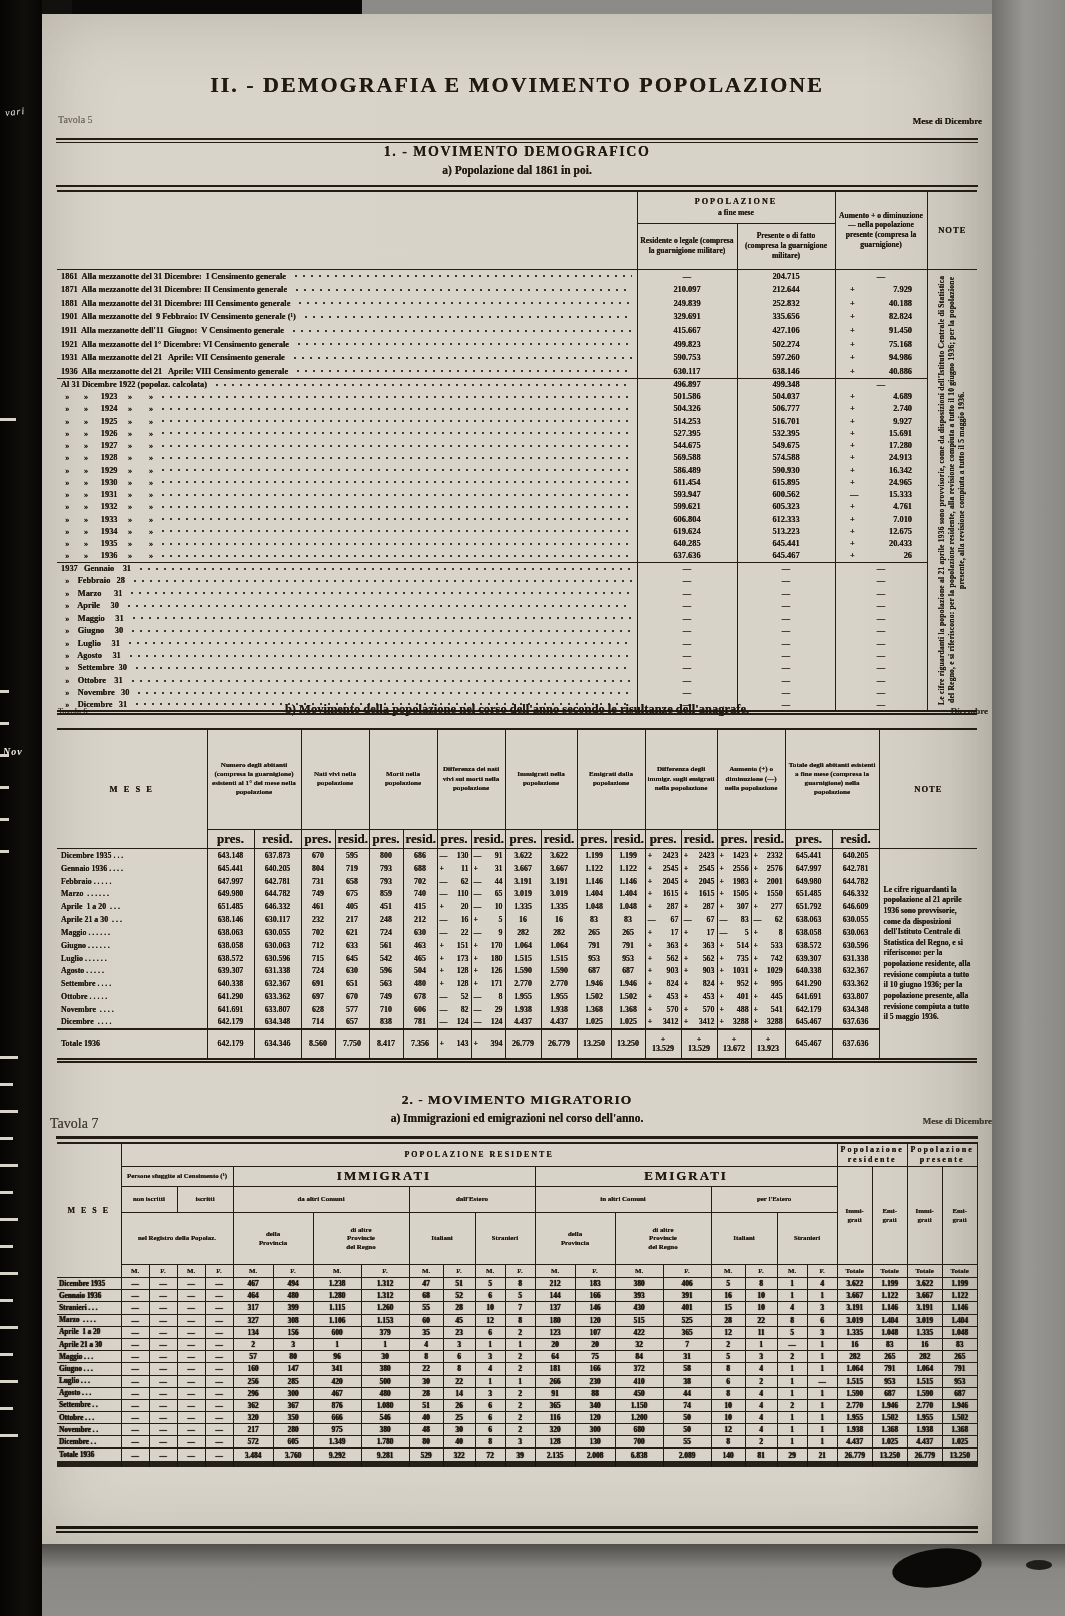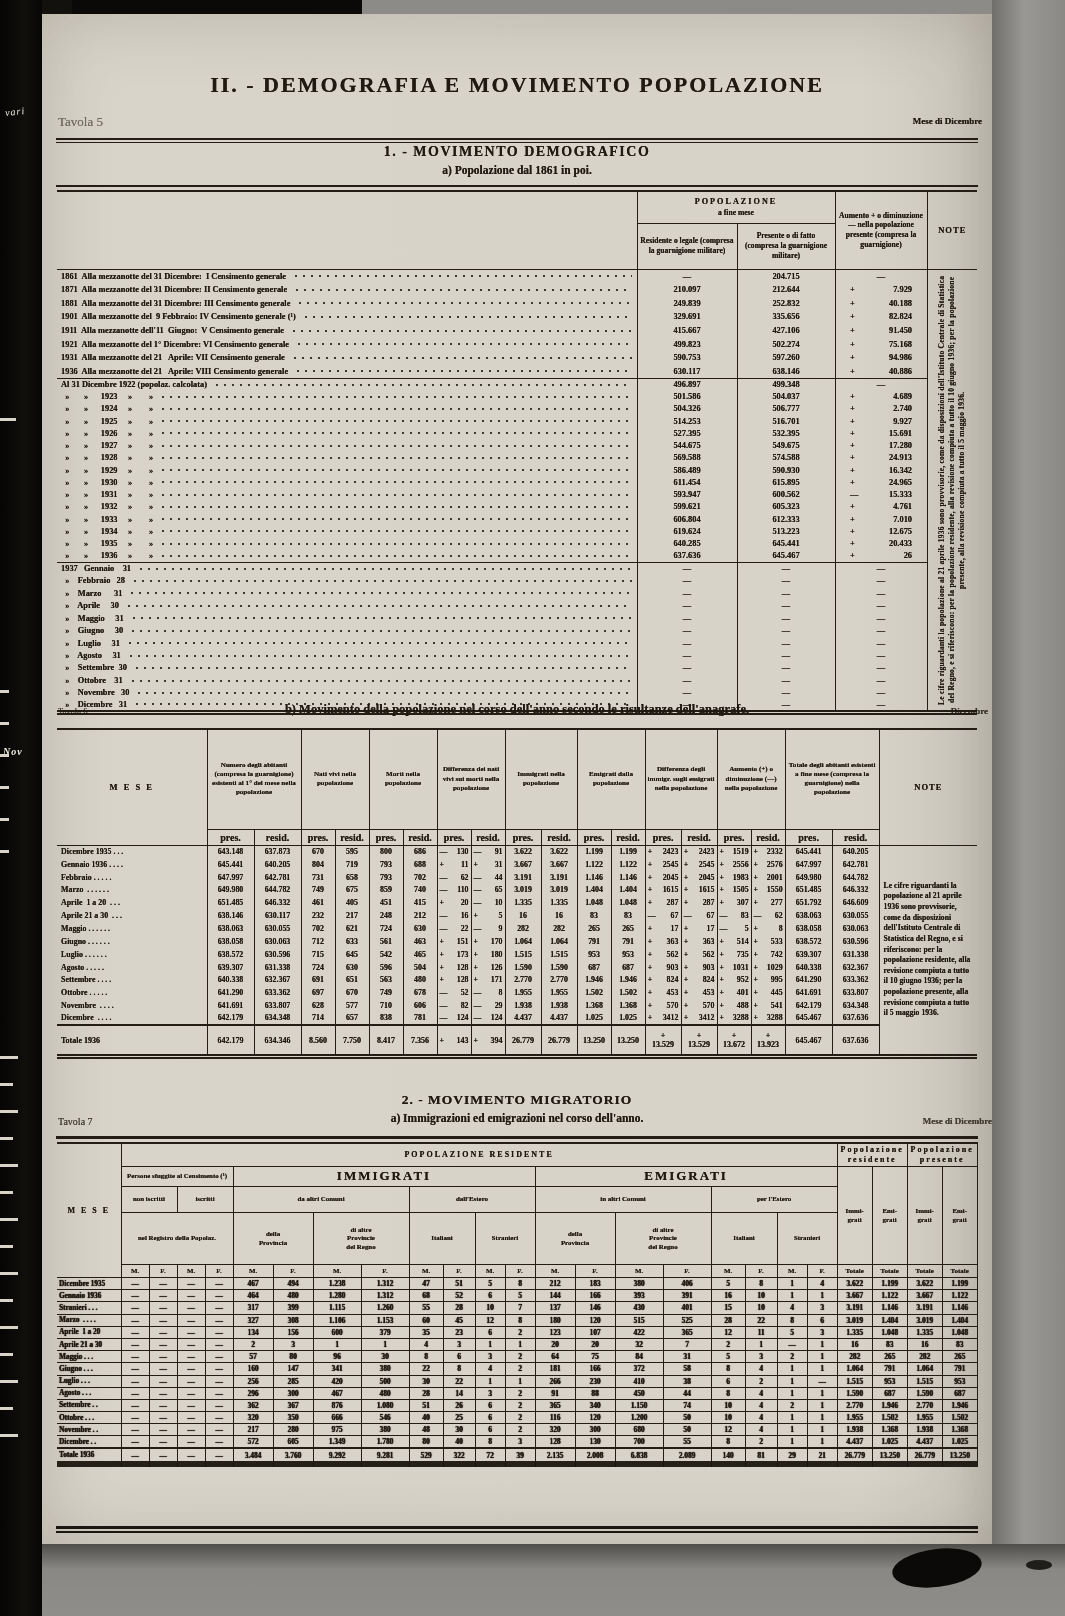--- a/index.html
+++ b/index.html
@@ -14,21 +14,21 @@
 .blob2{position:absolute;left:1026px;top:1560px;width:26px;height:10px;background:#201e1b;border-radius:50%}
 .tick{position:absolute;left:0;height:3px;background:#e9e5da;opacity:.92}
 .mnote{position:absolute;color:#efece2;font-style:italic;font-size:10px;letter-spacing:1px}
 #paper{position:absolute;left:42px;top:14px;width:950px;height:1530px;
  background:linear-gradient(90deg,#d8d4ca 0,#d7d3c9 86%,#cdc9bf 96%,#c3bfb5);
  box-shadow:inset 0 0 70px rgba(70,58,42,.22)}
 .scan{text-shadow:0 0 .55px rgba(28,20,10,.85)}
 .abs{position:absolute}
 
 #title{top:58px;left:0;width:100%;text-align:center;font-size:22px;font-weight:700;letter-spacing:2px}
-#tavola-a{top:100px;left:16px;font-size:13px;opacity:.55;filter:blur(.4px)}
+#tavola-a{top:100px;left:16px;font-size:10px;opacity:.55;filter:blur(.4px)}
 #mese-a{top:102px;right:10px;font-size:9px;font-weight:700}
 .rule{left:14px;width:922px;border-top:2px solid #241d15}
 .rule-d{left:14px;width:922px;height:5px;border-top:2px solid #241d15;border-bottom:1px solid #241d15}
 #rule1{top:124px}
 #sec1{top:130px;left:0;width:100%;text-align:center;font-size:14px;font-weight:700;letter-spacing:1.5px}
 #sec1sub{top:150px;left:0;width:100%;text-align:center;font-size:11.5px;font-weight:700}
 #rule2{top:171px}
 
 table{border-collapse:collapse;table-layout:fixed}
 th,td{overflow:hidden}
@@ -56,32 +56,32 @@
 .rot{writing-mode:vertical-rl;transform:rotate(180deg);margin:0 auto;height:440px;font-size:7.6px;font-weight:700;line-height:1.3;text-align:center;letter-spacing:.2px}
 
 #secb-tav{top:692px;left:16px;font-size:8.5px;opacity:.8}
 #secb-title{top:688px;left:0;width:100%;text-align:center;font-size:12.5px;font-weight:700}
 #secb-mese{top:692px;right:4px;font-size:9px;font-weight:700;opacity:.85}
 
 #tb{position:absolute;left:15px;top:714px;width:920px;border-top:2px solid #241d15;border-bottom:5px double #241d15}
 #tb th{font-weight:700;text-align:center;vertical-align:middle;font-size:7.1px;line-height:1.3;padding:1px 2px;border-left:1px solid #241d15}
 #tb .mese-h{border-left:none;font-size:8.5px;letter-spacing:2px}
 #tb tr.h1 th{height:100px;border-bottom:1px solid #241d15}
-#tb tr.h2 th{height:15px;border-bottom:1.5px solid #241d15;font-size:10px}
+#tb tr.h2 th{height:15px;border-bottom:1.5px solid #241d15;font-size:13px}
 #tb .note-h{font-size:8.5px;letter-spacing:1px}
 #tb tbody{filter:blur(.18px)}
 #tb td{font-size:7.9px;font-weight:700;text-align:center;vertical-align:middle;border-left:1px solid #241d15;height:12.85px}
 #tb td.lab{border-left:none;text-align:left;padding-left:4px;font-weight:600;white-space:pre}
 #tb td .sb{max-width:40px}
 #tb tr.tot td{border-top:2px solid #241d15;height:32px;font-size:8px}
 #tb .notecell{vertical-align:middle;padding:3px 4px;font-size:7.7px;font-weight:700;line-height:1.38;text-align:left}
 
 #sec2{top:1078px;left:0;width:100%;text-align:center;font-size:13.5px;font-weight:700;letter-spacing:1px}
 #sec2sub{top:1098px;left:0;width:100%;text-align:center;font-size:11.5px;font-weight:700}
-#tavola-7{top:1102px;left:16px;font-size:10px;opacity:.8}
+#tavola-7{top:1102px;left:8px;font-size:14px;opacity:.8}
 #mese-7{top:1102px;right:0px;font-size:9px;font-weight:700;opacity:.8}
 #rule3{top:1122px;border-top:3px solid #241d15}
 
 #t7{position:absolute;left:15px;top:1128px;width:920px;border-top:2px solid #241d15;border-bottom:6px solid rgba(22,17,10,.92)}
 #t7 th{font-weight:700;text-align:center;vertical-align:middle;font-size:6.9px;line-height:1.25;padding:1px;border:1px solid #241d15;white-space:pre-line}
 #t7 tr.r1 th{height:16px;font-size:8px;letter-spacing:2px}
 #t7 .mese-h{font-size:8px;letter-spacing:2px;border-left:none}
 #t7 tr.r2 th{height:20px}
 #t7 tr.r2 th.big{font-size:13px;letter-spacing:2px}
 #t7 tr.r3 th{height:26px}
@@ -708,21 +708,21 @@
             <td><span class="sb">
                 <span>+</span>
                 <span>2423</span>
               </span></td>
             <td><span class="sb">
                 <span>+</span>
                 <span>2423</span>
               </span></td>
             <td><span class="sb">
                 <span>+</span>
-                <span>1519</span>
+                <span>1423</span>
               </span></td>
             <td><span class="sb">
                 <span>+</span>
                 <span>2332</span>
               </span></td>
             <td class="wide">645.441</td>
             <td class="wide">640.205</td>
             <td class="notecell" rowspan="15">Le cifre riguardanti la popolazione al 21 aprile 1936 sono provvisorie, come da disposizioni dell'Istituto Centrale di Statistica del Regno, e si riferiscono: per la popolazione residente, alla revisione compiuta a tutto il 10 giugno 1936; per la popolazione presente, alla revisione compiuta a tutto il 5 maggio 1936.</td>
           </tr>
           <tr>

